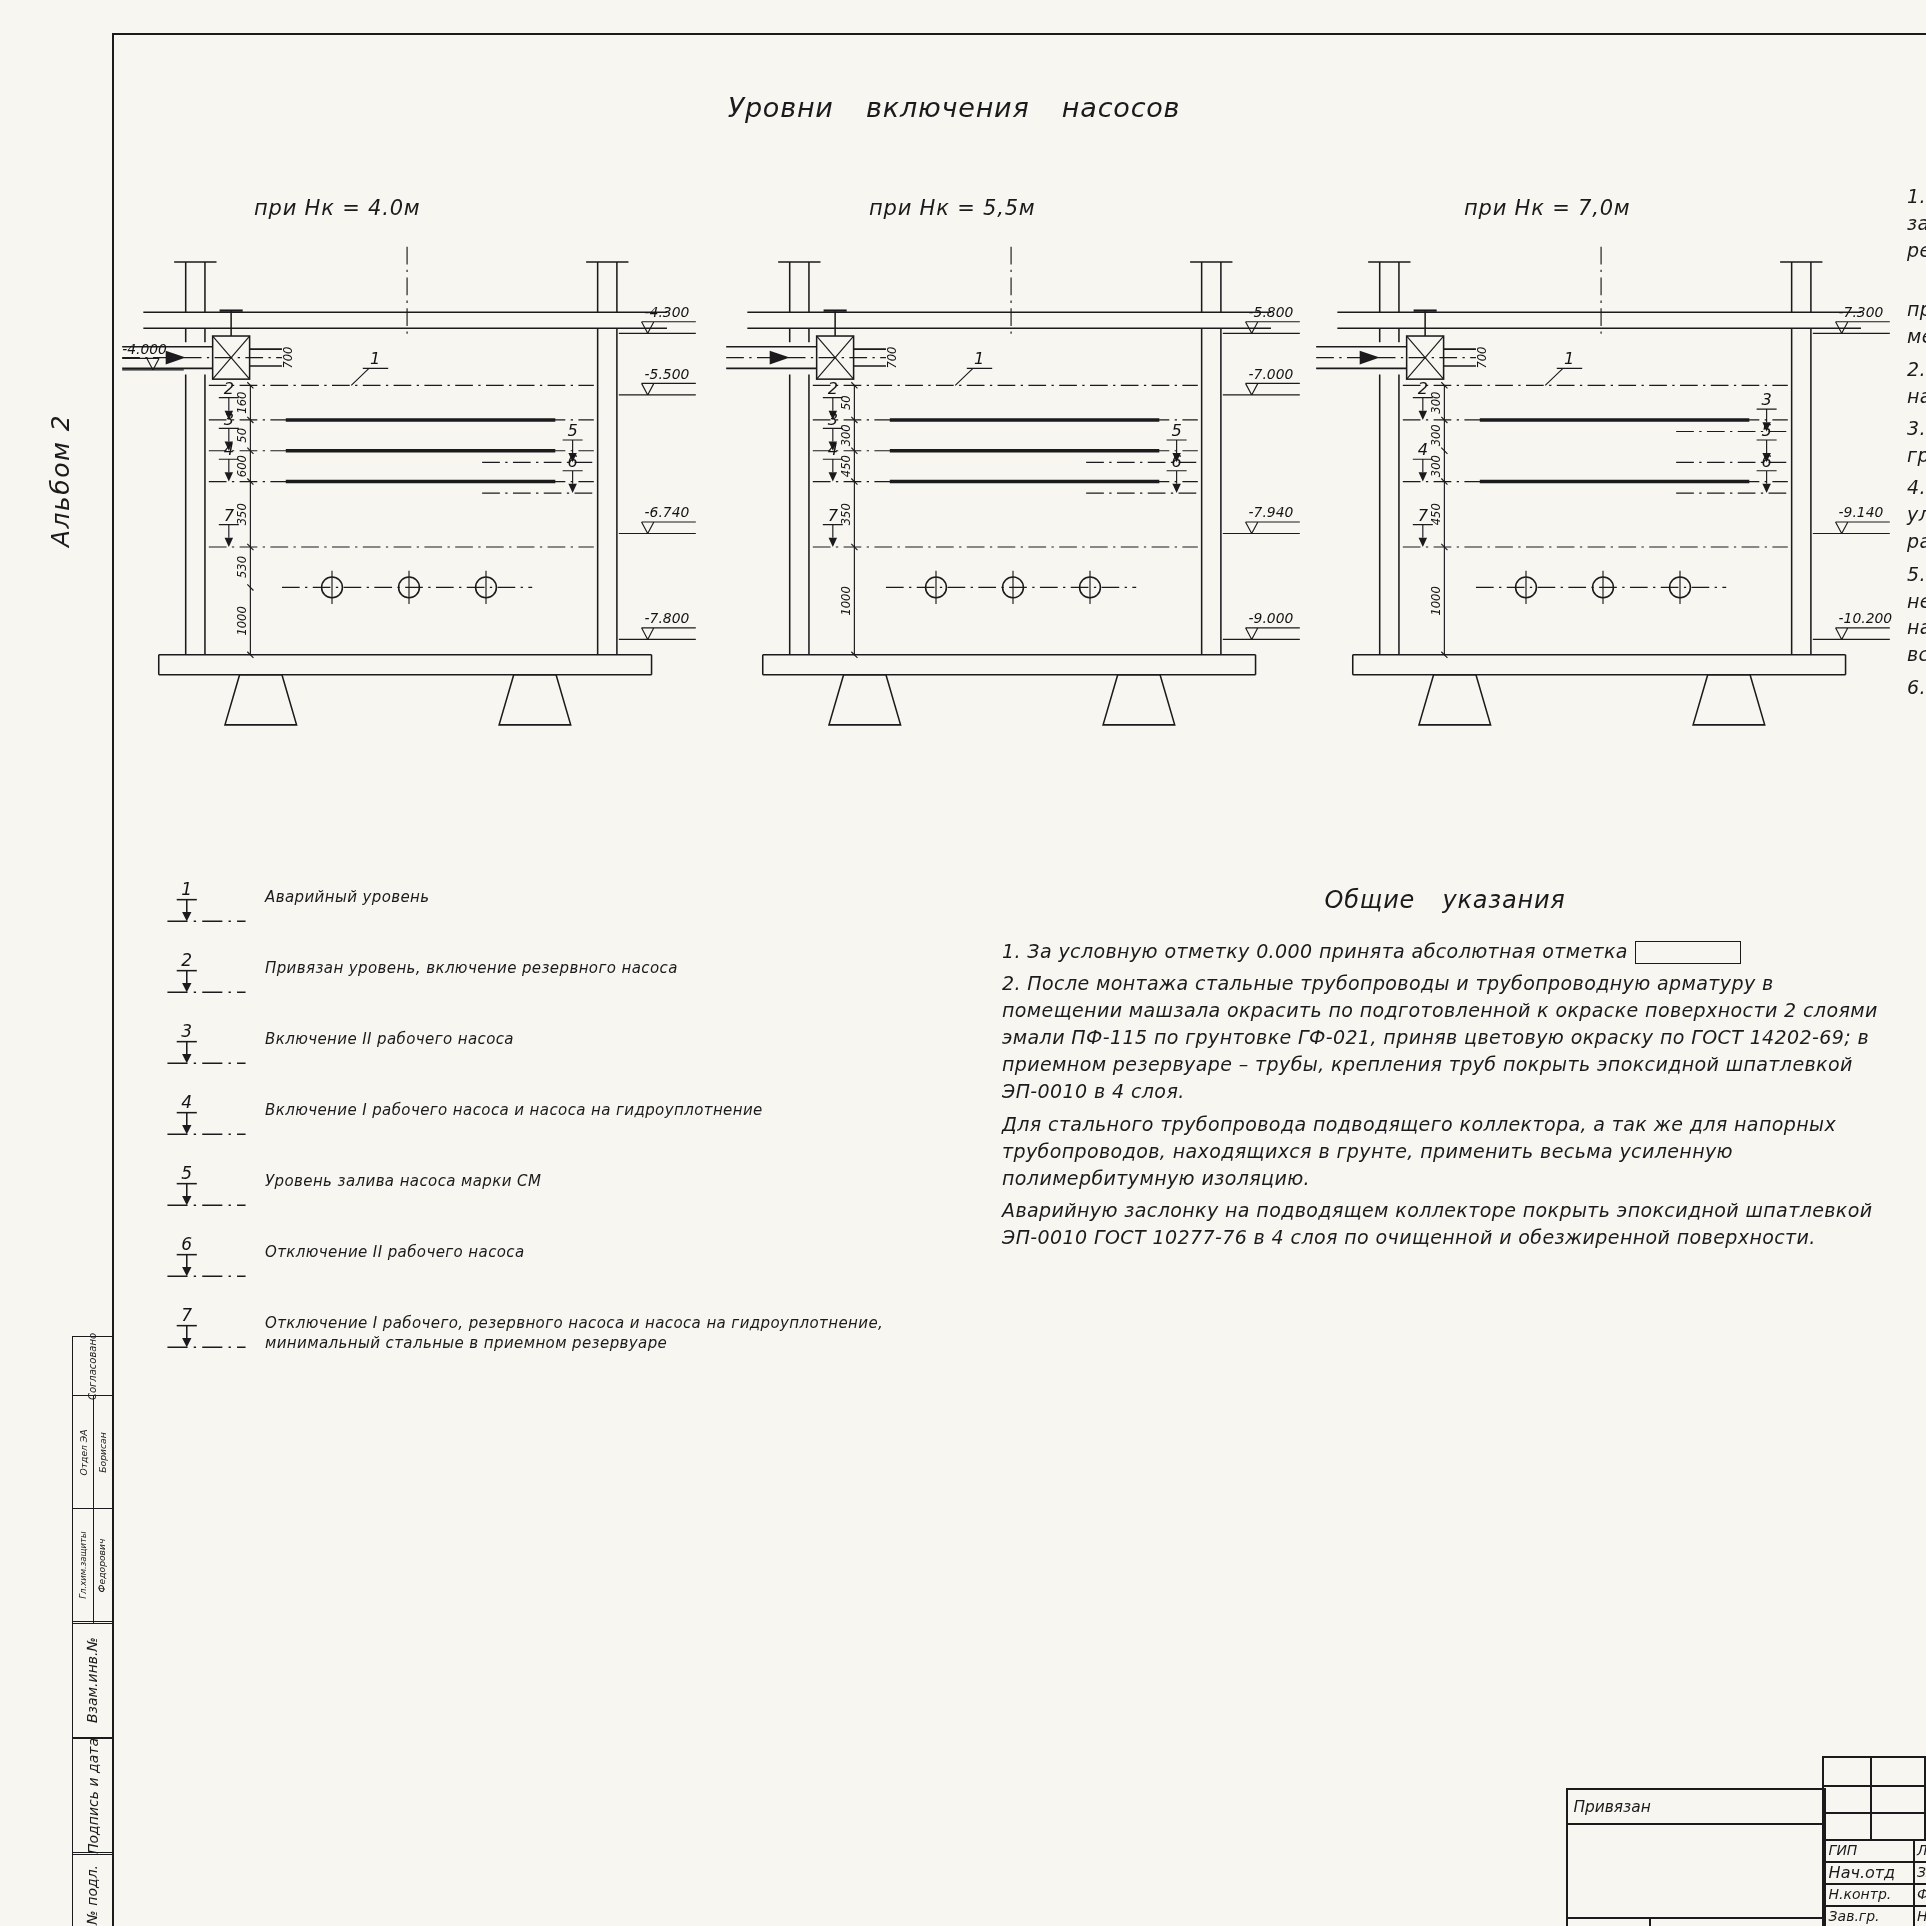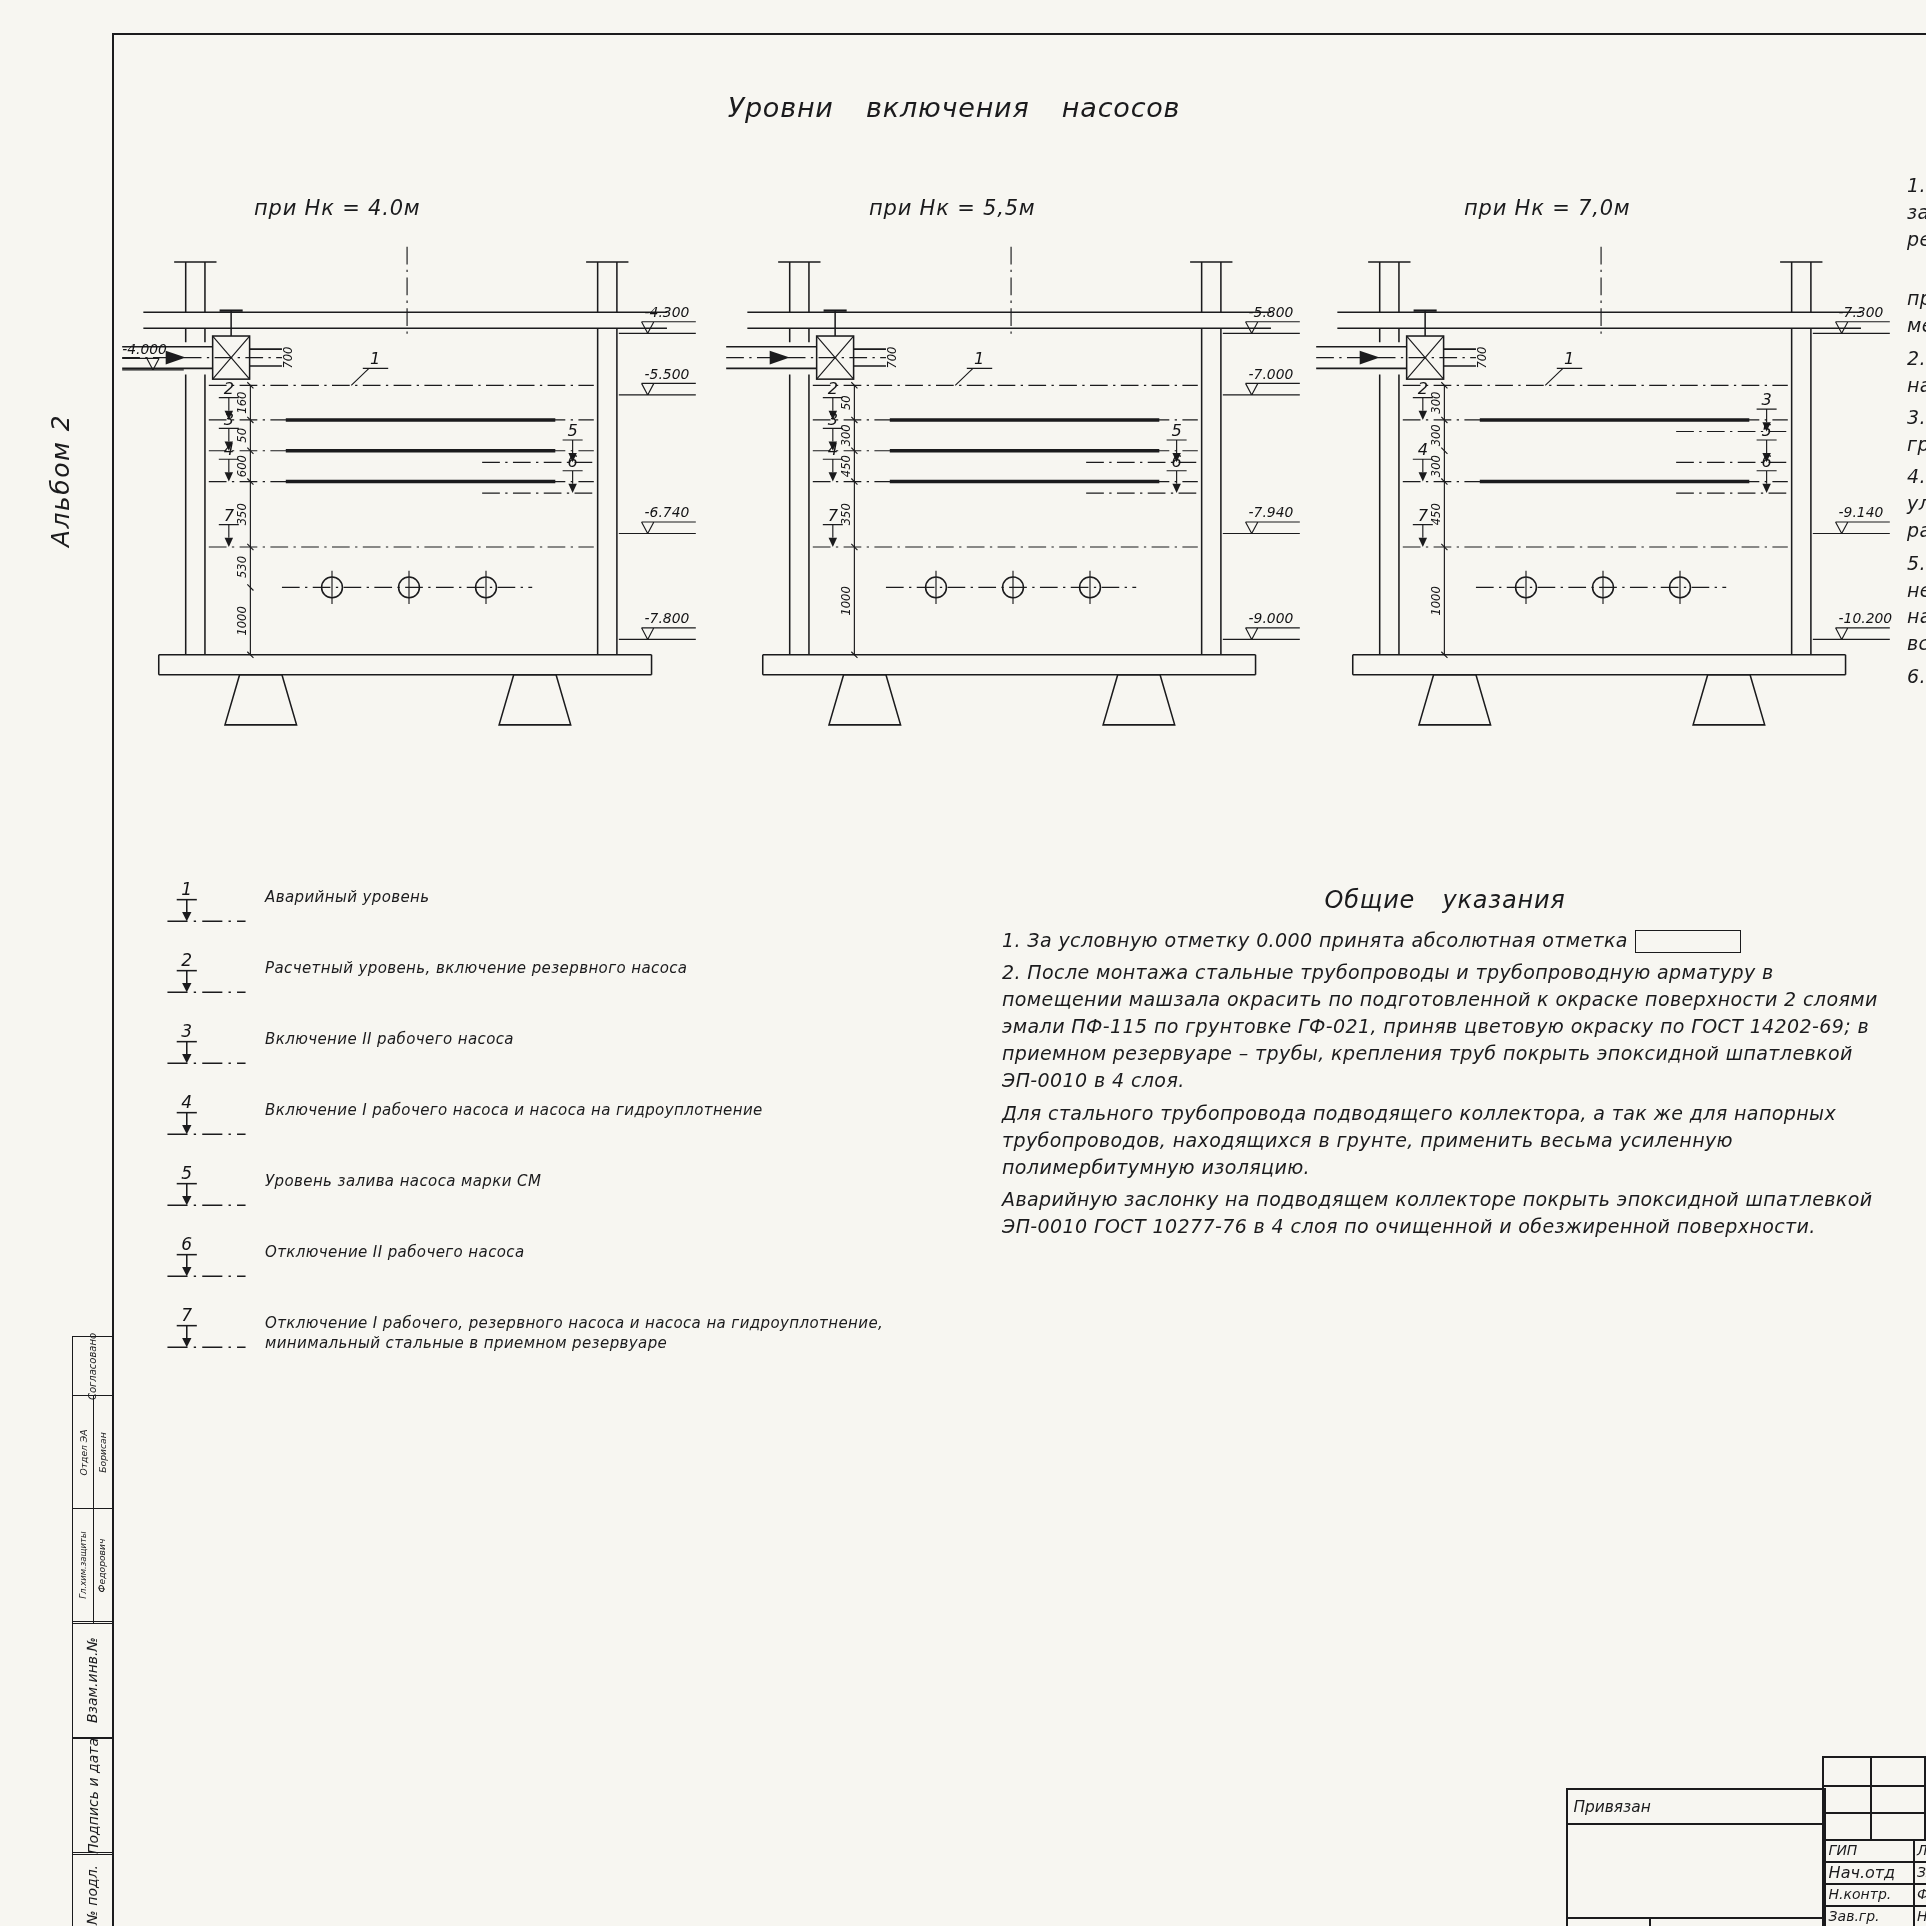--- a/index.html
+++ b/index.html
@@ -27,21 +27,21 @@
   
   .legend{position:absolute;left:162px;top:878px;width:782px;}
   .legend-row{display:flex;align-items:flex-start;gap:14px;margin-bottom:13px;}
   .lvl-sym{width:89px;height:58px;flex:0 0 auto;}
   .legend-text{font-size:15px;font-style:italic;line-height:1.32;padding-top:10px;letter-spacing:0.4px;}
   text.sn{font:italic 44px "DejaVu Sans",sans-serif;fill:#141416;}
   .ln{stroke:#1b1b1d;stroke-width:4;fill:none;}
 
   
   .gnotes{position:absolute;left:1002px;top:886px;width:886px;}
-  .gnotes h3,.bnotes h3{margin:0 0 13px 0;font-size:24px;font-weight:normal;font-style:italic;
+  .gnotes h3,.bnotes h3{margin:0 0 24px 0;font-size:24px;font-weight:normal;font-style:italic;
       text-align:center;word-spacing:19px;letter-spacing:0.8px;}
   .gnotes p,.bnotes p{margin:0 0 5.4px 0;font-size:19px;font-style:italic;line-height:1.42;letter-spacing:0.4px;}
   .blank-box{display:inline-block;width:104px;height:21px;border:1.5px solid #1b1b1d;vertical-align:middle;margin-left:7px;}
   .bnotes{position:absolute;left:1907px;top:131px;width:836px;}
   .bnotes p.cont{text-indent:46px;}
 
   
   .stamp{position:absolute;left:1822px;top:1756px;width:922px;height:190px;border:2.3px solid #1b1b1d;background:#f7f6f1;}
   .stamp .vline,.stamp .hline,.attached .vline,.attached .hline,.appr .vline,.appr .hline{position:absolute;background:#1b1b1d;}
   .stamp .vline{width:1.5px;} .stamp .hline{height:1.5px;}
@@ -371,21 +371,21 @@
       <div class="legend-text">Аварийный уровень</div>
     </div>
     <div class="legend-row">
       <svg class="lvl-sym" viewBox="0 0 230 150">
         <text class="sn" x="64" y="44" text-anchor="middle">2</text>
         <line class="ln" x1="38" y1="56" x2="90" y2="56"></line>
           <line class="ln" x1="64" y1="56" x2="64" y2="96"></line>
         <path d="M64,112 L52,88 H76 Z" fill="#1b1b1d"></path>
         <line class="ln" x1="14" y1="112" x2="216" y2="112" stroke-dasharray="52 16 6 16"></line>
       </svg>
-      <div class="legend-text">Расчетный уровень, включение резервного насоса</div>
+      <div class="legend-text">Привязан уровень, включение резервного насоса</div>
     </div>
     <div class="legend-row">
       <svg class="lvl-sym" viewBox="0 0 230 150">
         <text class="sn" x="64" y="44" text-anchor="middle">3</text>
         <line class="ln" x1="38" y1="56" x2="90" y2="56"></line>
           <line class="ln" x1="64" y1="56" x2="64" y2="96"></line>
         <path d="M64,112 L52,88 H76 Z" fill="#1b1b1d"></path>
         <line class="ln" x1="14" y1="112" x2="216" y2="112" stroke-dasharray="52 16 6 16"></line>
       </svg>
       <div class="legend-text">Включение II рабочего насоса</div>

